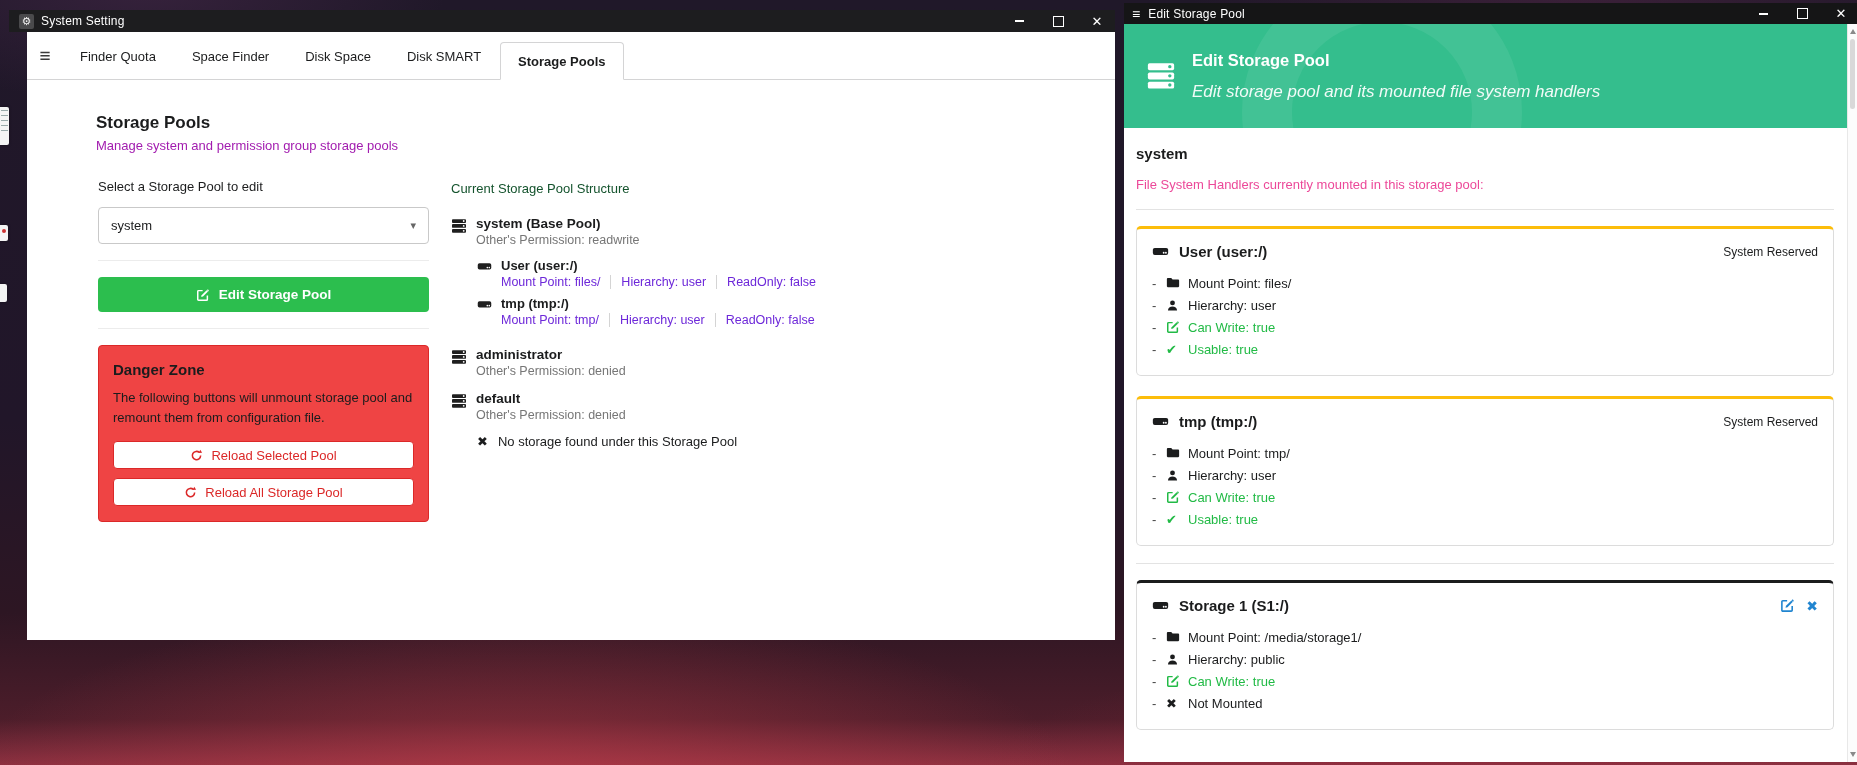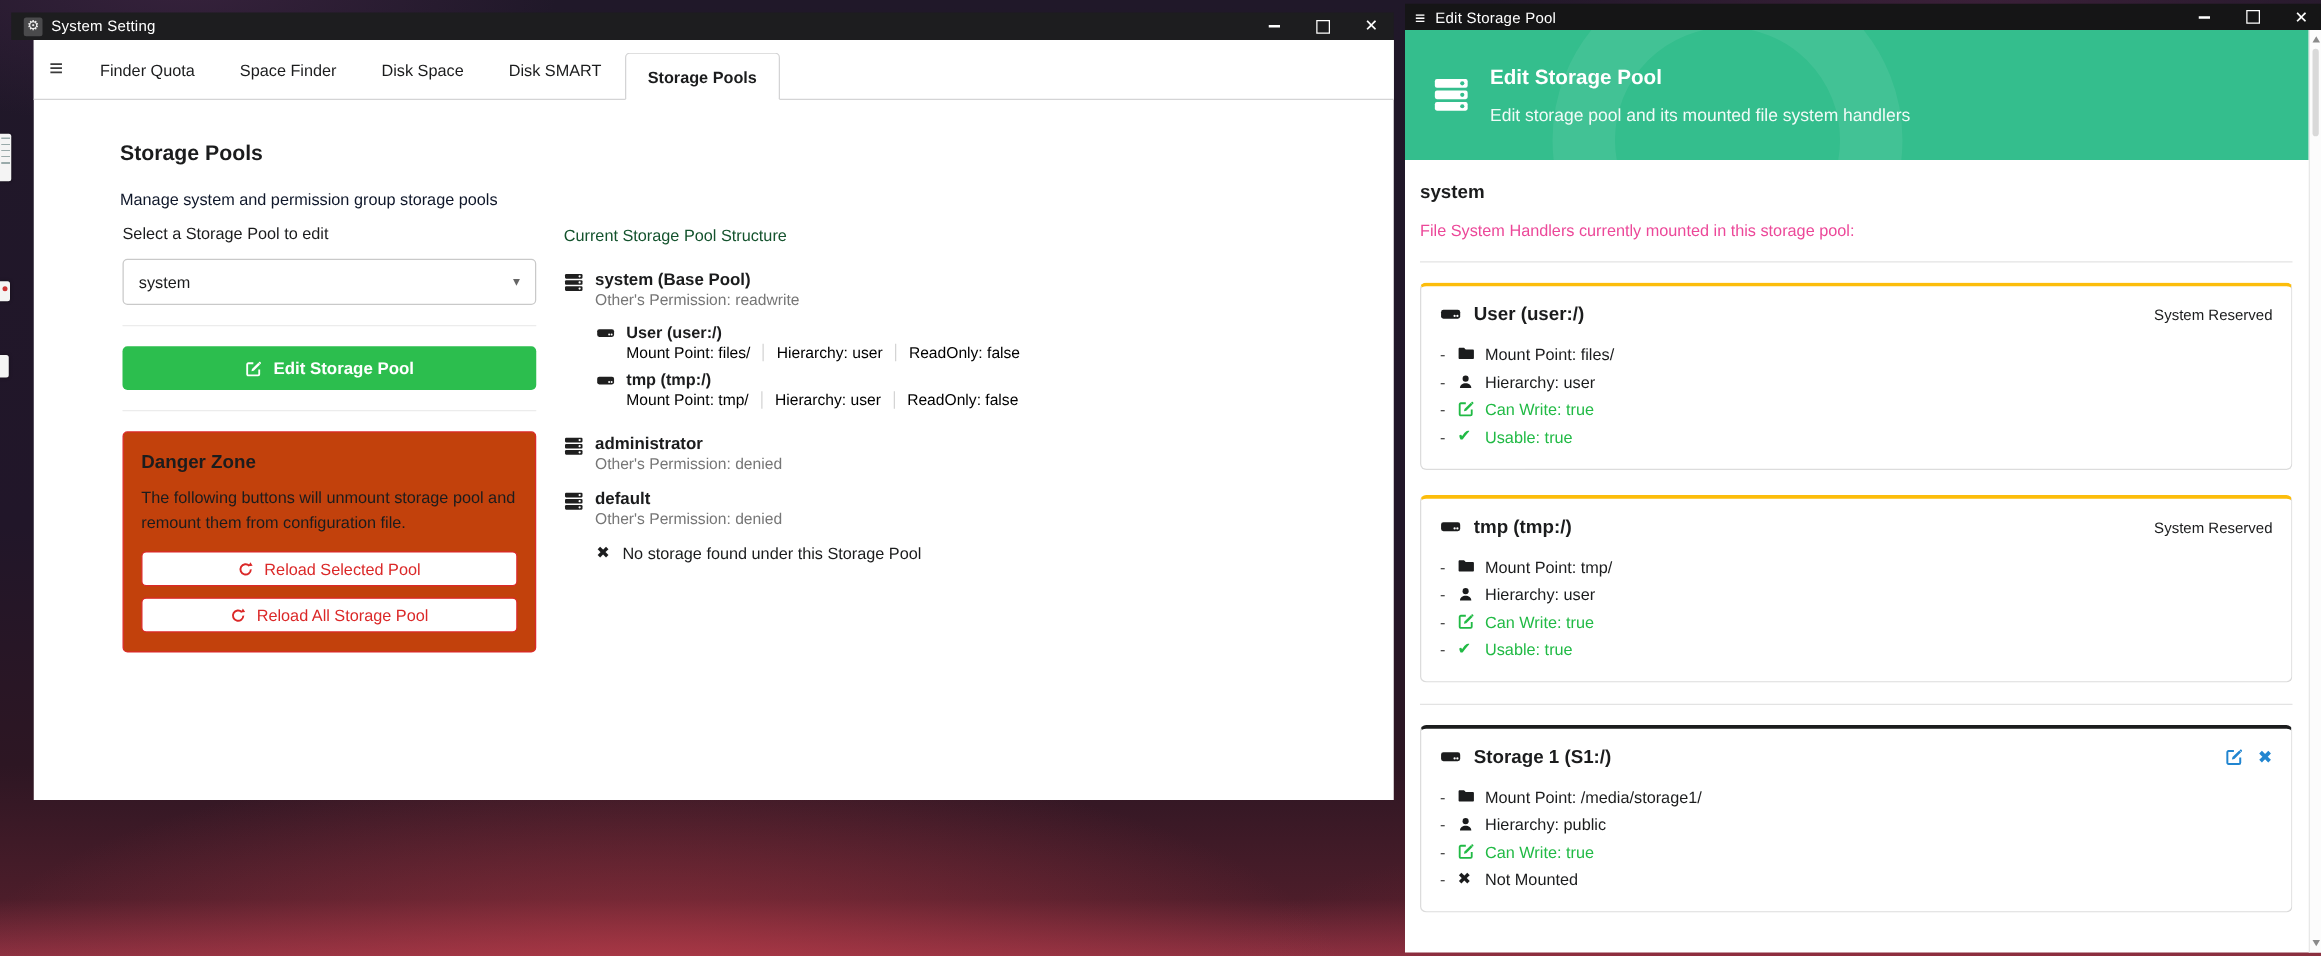--- a/index.html
+++ b/index.html
@@ -42,53 +42,53 @@
   .hamburger { font-size:19px; color:#3a3a3a; width:24px; text-align:center; margin:0 5px 12px 0; }
   .tab { font-size:13px; color:#1b1c1d; padding:0 18px; margin-bottom:15px; white-space:nowrap; }
   .tab-active { height:38px; display:flex; align-items:center; padding:0 17px; margin:0 0 -1px 1px;
       border:1px solid #d4d4d5; border-bottom:1px solid #fff; border-radius:4px 4px 0 0;
       font-weight:bold; font-size:13px; color:#1b1c1d; background:#fff; }
 
   .mw-content { position:absolute; top:48px; left:0; right:0; bottom:0; }
 
   .page-head { position:absolute; left:69px; top:33px; }
   .page-title { font-size:17px; font-weight:bold; color:#1b1c1d; }
-  .page-sub { font-size:13px; color:#0f172a; margin-top:19px; }
+  .page-sub { font-size:13px; color:#a21caf; margin-top:5px; }
 
   
   .left-col { position:absolute; left:71px; top:99px; width:331px; }
   .field-label { font-size:13px; color:#1b1c1d; }
   .select-box { margin-top:13px; height:37px; border:1px solid #c9c9c9; border-radius:4px;
       display:flex; align-items:center; justify-content:space-between; padding:0 12px;
       font-size:13px; color:#1b1c1d; background:#fff; }
   .select-caret { color:#666; font-size:11px; }
   .col-hr { border:none; border-top:1px solid #ececec; margin:16px 0; }
   .btn-green { height:35px; width:100%; background:#2cbe4e; border:none; border-radius:4px;
       color:#fff; font-weight:bold; font-size:13.5px; display:flex; align-items:center; justify-content:center; gap:9px;
       font-family:inherit; }
-  .danger-card { margin-top:2px; border:1px solid #db2828; border-radius:4px; padding:15px 14px 15px; background:#c2410c; }
+  .danger-card { margin-top:2px; border:1px solid #db2828; border-radius:4px; padding:15px 14px 15px; background:#ef4444; }
   .danger-title { font-size:15px; font-weight:bold; color:#1b1c1d; }
   .danger-desc { margin-top:10px; font-size:13px; line-height:20px; color:#1b1c1d; }
   .btn-red { margin-top:13px; height:28px; width:100%; background:#fff; border:1px solid #db2828; border-radius:4px;
       color:#db2828; font-size:13px; display:flex; align-items:center; justify-content:center; gap:8px; font-family:inherit; }
   .btn-red + .btn-red { margin-top:9px; }
 
   
   .mid-col { position:absolute; left:424px; top:101px; width:470px; }
   .struct-label { font-size:13px; color:#14532d; }
   .tree { margin-top:20px; }
   .tree-group { display:flex; margin-bottom:13px; }
   .tg-icon { width:16px; margin:2px 9px 0 0; color:#1f1f1f; flex:none; }
   .tg-name { font-size:13.5px; font-weight:bold; color:#1b1c1d; }
   .tg-perm { font-size:12.5px; color:#767676; margin-top:2px; }
   .tree-children { margin:11px 0 0 1px; }
   .tree-child { display:flex; margin-bottom:7px; }
   .tc-icon { width:15px; margin:1px 9px 0 0; color:#1f1f1f; flex:none; }
   .tc-name { font-size:13px; font-weight:bold; color:#1b1c1d; }
-  .tc-props { font-size:12.5px; color:#000000; margin-top:2px; }
+  .tc-props { font-size:12.5px; color:#6d28d9; margin-top:2px; }
   .tc-props span:not(:first-child) { border-left:1px solid #d4d4d4; padding-left:10px; margin-left:10px; }
   .tree-empty { display:flex; align-items:center; gap:10px; margin:12px 0 0 1px; font-size:13px; color:#1b1c1d; }
   .tree-empty .x-glyph { font-size:13px; }
 
   
   #edit-window { position:absolute; left:1124px; top:3px; width:733px; height:759px; }
   #edit-window .titlebar { height:21px; background:#151516; padding:0 8px; }
   .menu-glyph { font-size:14px; margin-right:8px; color:#fff; }
   .rw-body { position:relative; height:738px; background:#fff; }
 
@@ -97,21 +97,21 @@
   .sb-up { top:5px; border-bottom:5px solid #8a8a8a; }
   .sb-down { bottom:5px; border-top:5px solid #8a8a8a; }
   .sb-thumb { position:absolute; left:2px; top:15px; width:5px; height:70px; background:#d9d9d9; border-radius:3px; }
 
   .banner { margin-right:10px; height:104px; background:#34be8d; position:relative; overflow:hidden;
       display:flex; align-items:center; padding-left:22px; }
   .banner-ring { position:absolute; left:118px; top:-52px; width:280px; height:280px; border:50px solid rgba(255,255,255,.07); border-radius:50%; }
   .banner-icon { flex:none; color:#fff; }
   .banner-text { margin-left:16px; position:relative; }
   .banner-title { font-size:16.5px; font-weight:bold; color:#fff; }
-  .banner-sub { font-size:14px; color:rgba(255,255,255,.93); margin-top:12px; }
+  .banner-sub { font-size:17px; color:rgba(255,255,255,.93); margin-top:12px;font-style:italic; }
 
   .rw-content { padding:0 23px 0 12px; }
   .pool-name { margin-top:17px; font-size:15px; font-weight:bold; color:#1b1c1d; }
   .rw-intro { margin-top:15px; font-size:13px; color:#ec4899; }
   .rw-hr { border:none; border-top:1px solid #e3e3e3; margin-top:17px; }
 
   .fsh-card { margin-top:16px; border:1px solid #dcdcdc; border-radius:5px; padding:14px 15px 15px; background:#fff; border-top-width:3px; }
   .card2 { margin-top:20px; }
   .accent-yellow { border-top-color:#fcbd0b; }
   .accent-dark { border-top-color:#1b1c1d; }

